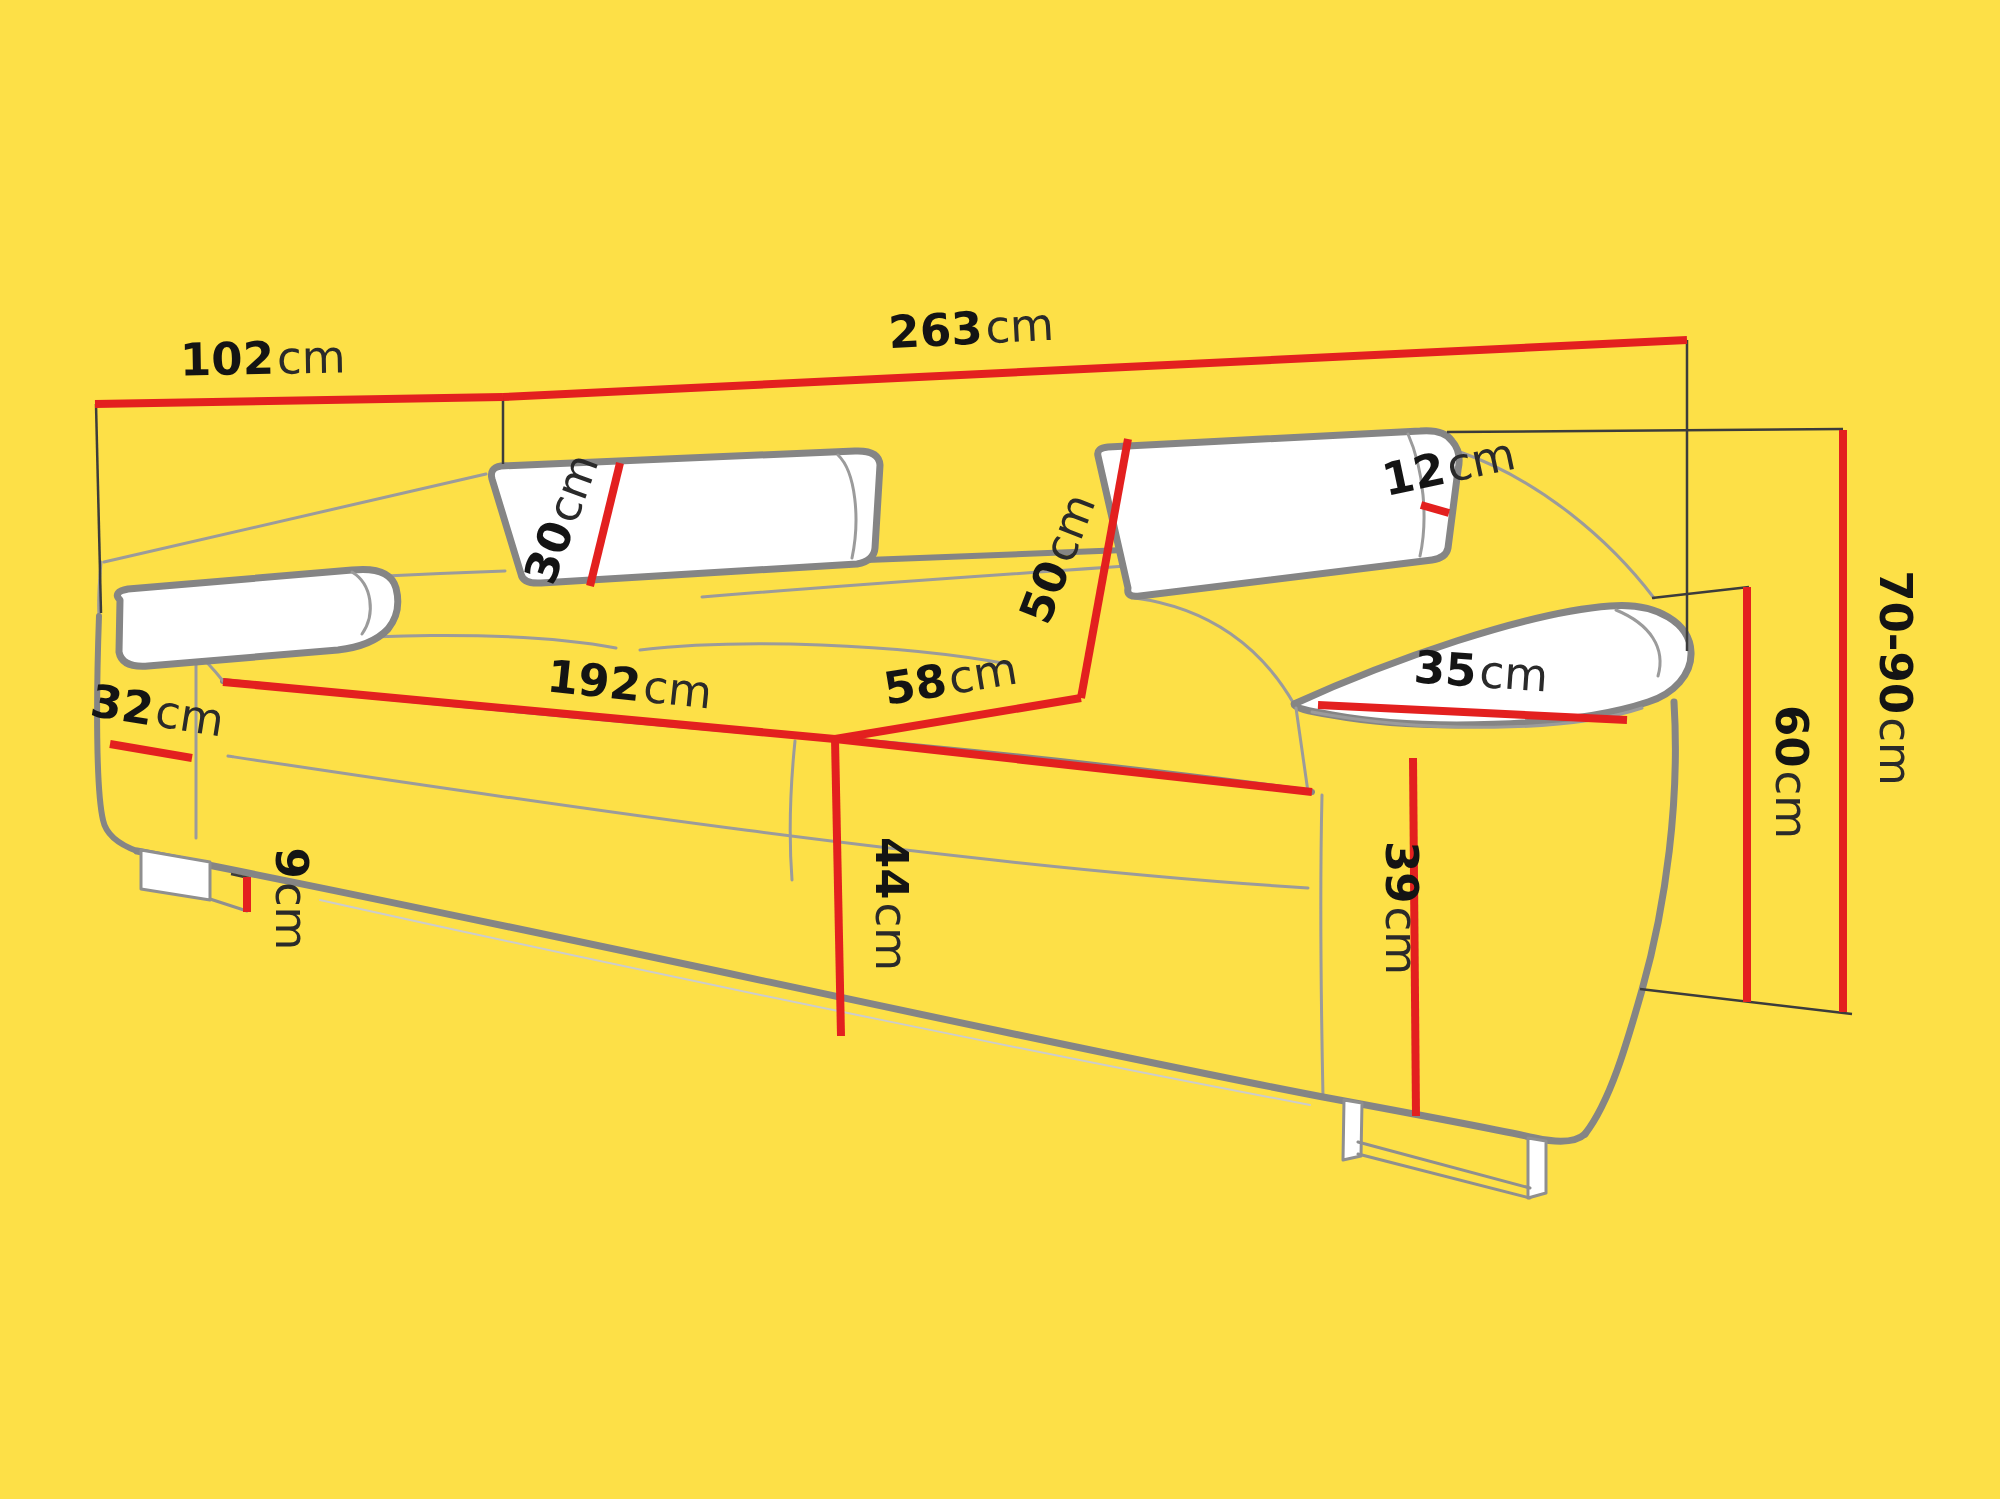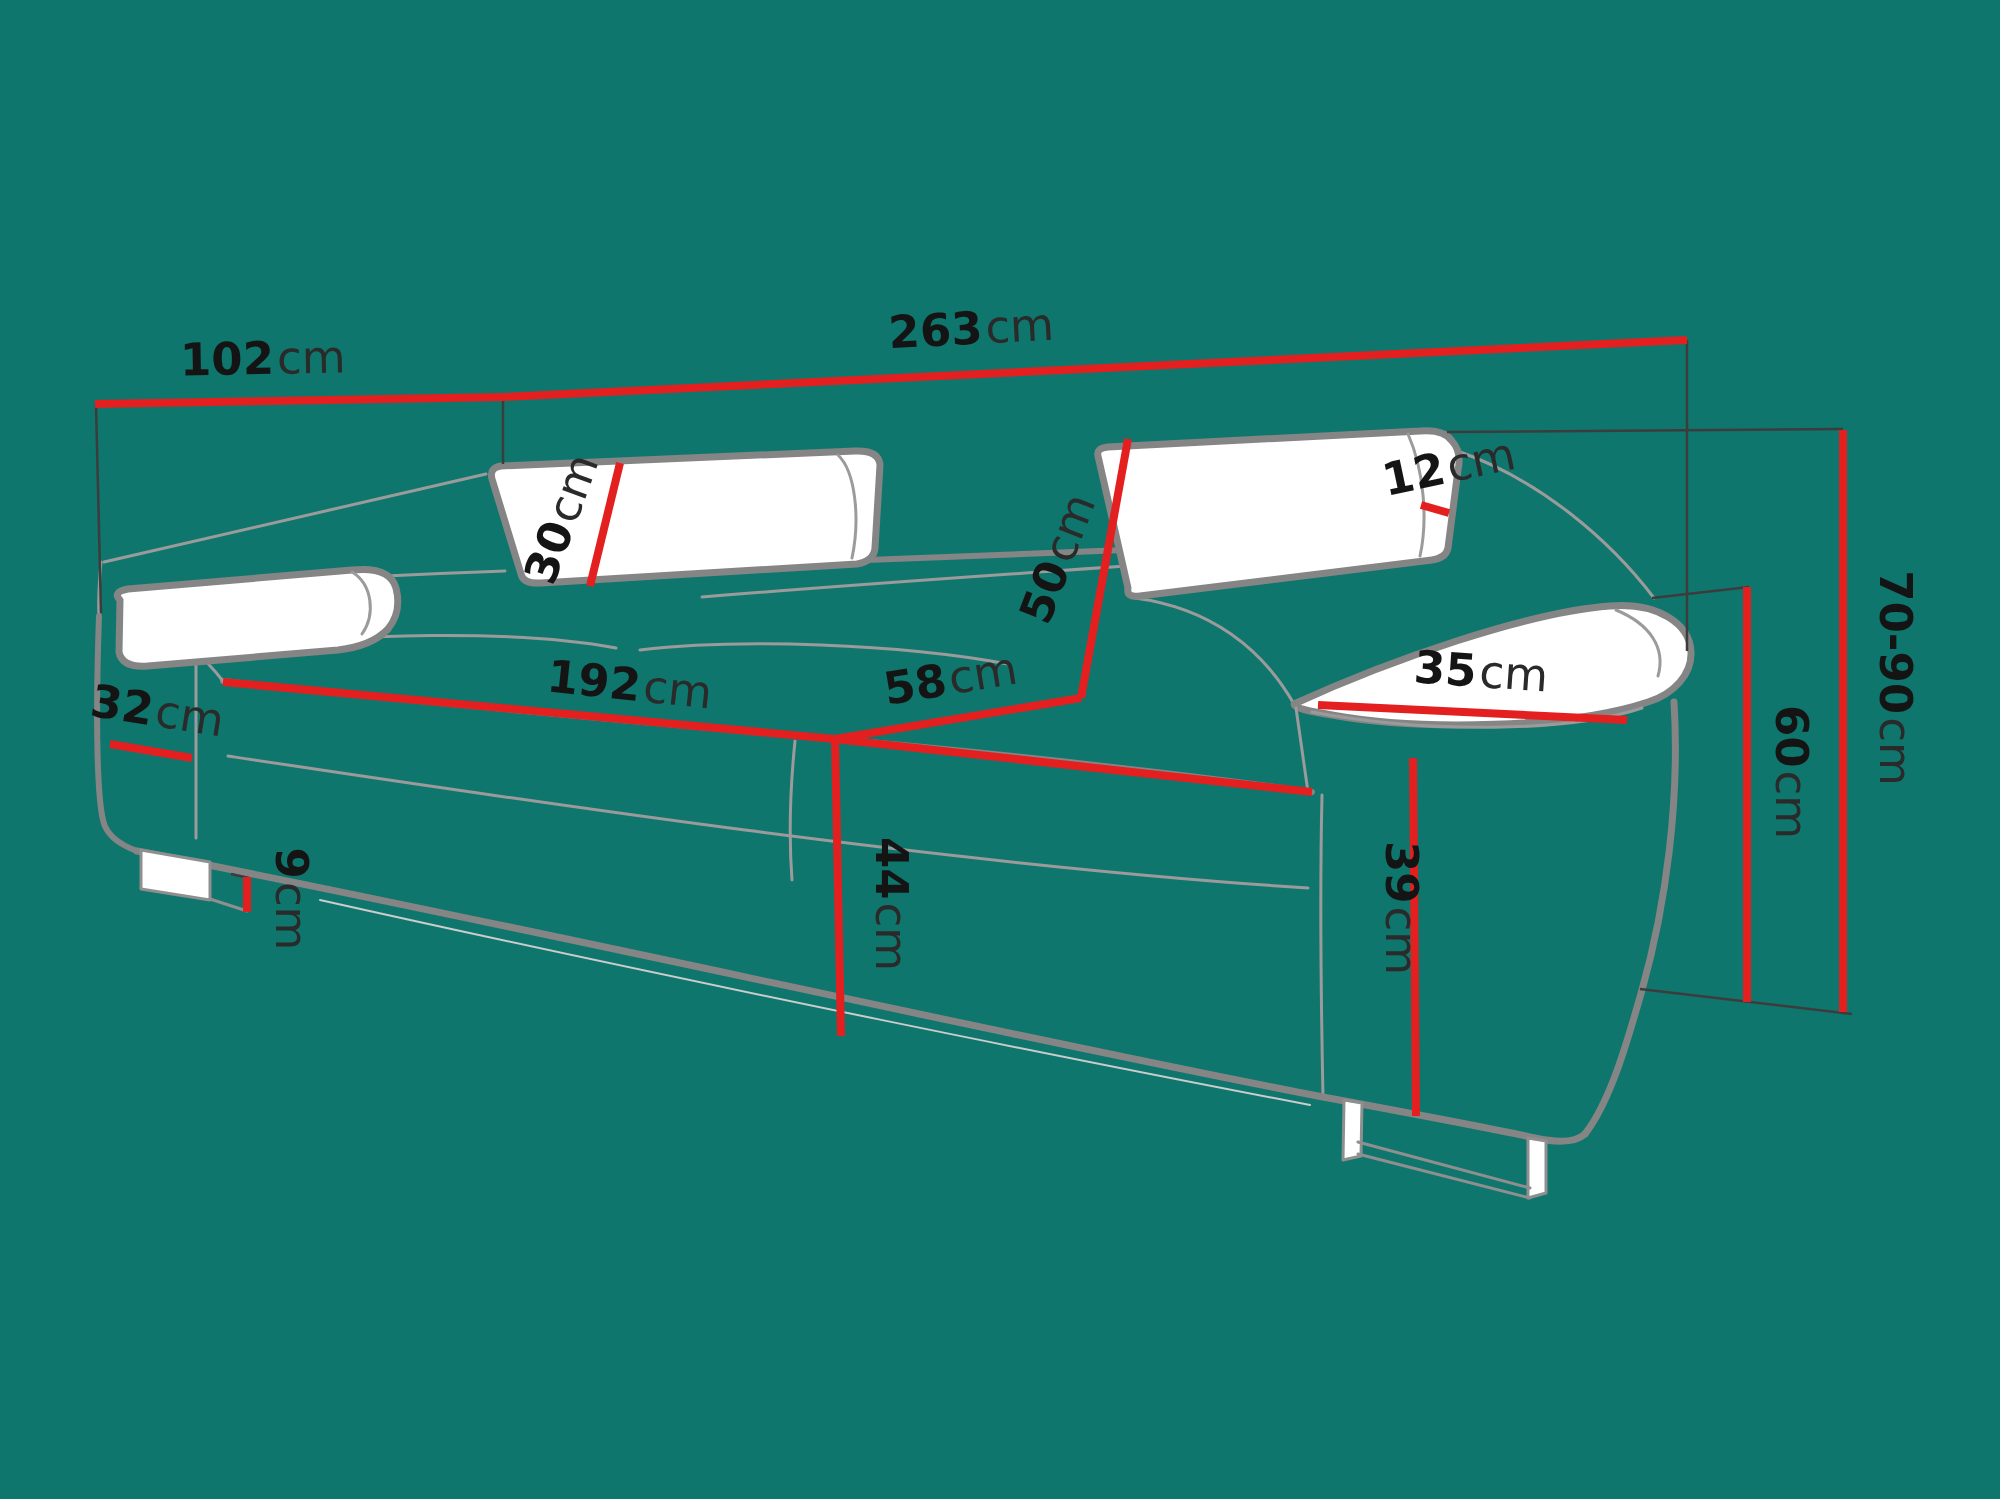--- a/index.html
+++ b/index.html
@@ -1,16 +1,16 @@
 <!DOCTYPE html>
 <html><head>
 <meta charset="utf-8">
 <style>
   html,body{margin:0;padding:0;background:#ffffff;}
-  #stage{position:relative;width:2000px;height:1499px;background:#0f766e;overflow:hidden;}
+  #stage{position:relative;width:2000px;height:1499px;background:#fde047;overflow:hidden;}
   svg{display:block;}
   text{font-family:"DejaVu Sans","Liberation Sans",sans-serif;}
   .dim-num{font-weight:700;fill:#141414;}
   .dim-unit{font-weight:400;fill:#2a2a2a;}
   .outline{stroke:#858585;stroke-width:7;fill:none;stroke-linecap:round;stroke-linejoin:round;}
   .outline-fill{stroke:#858585;stroke-width:7;fill:#ffffff;stroke-linecap:round;stroke-linejoin:round;}
   .detail{stroke:#9b9b9b;stroke-width:3;fill:none;stroke-linecap:round;stroke-linejoin:round;}
   .leg{stroke:#8f8f8f;stroke-width:3;fill:#ffffff;stroke-linecap:round;stroke-linejoin:round;}
   .shadow{stroke:#cccccc;stroke-width:2;fill:none;stroke-linecap:round;}
   .redline{stroke:#e3201f;stroke-width:8;fill:none;stroke-linecap:butt;}

